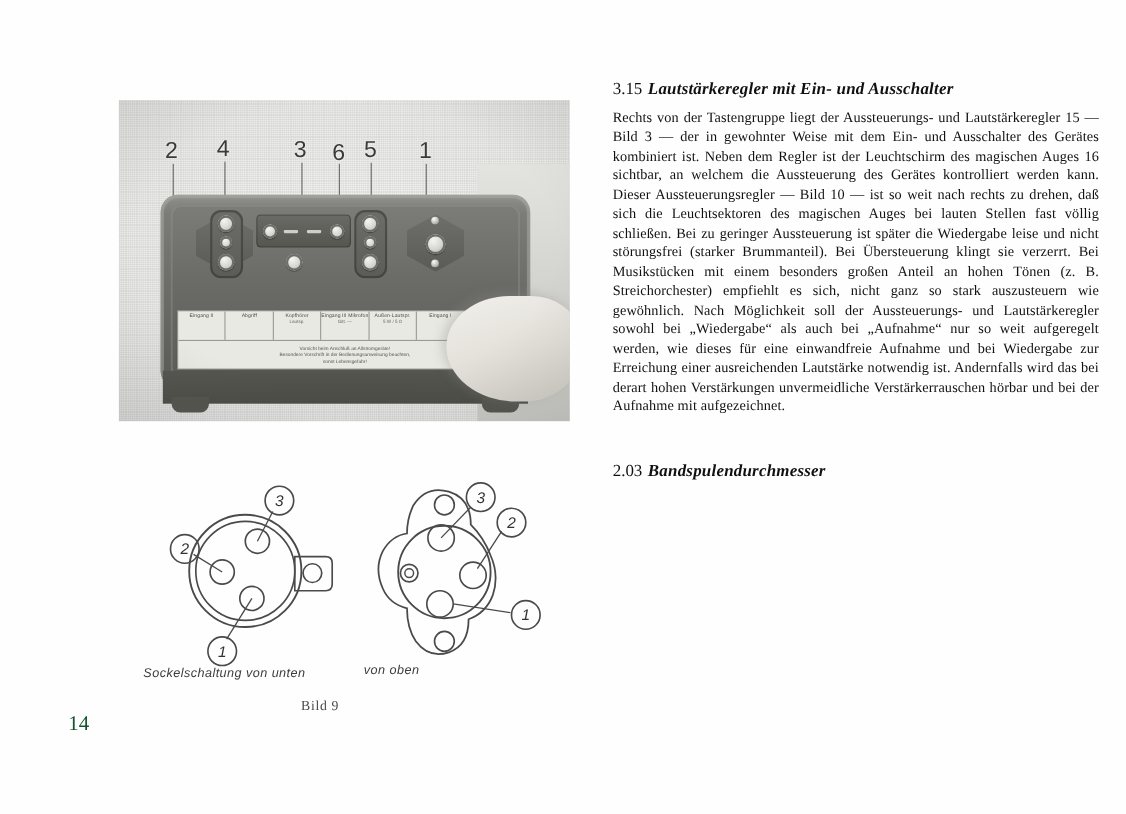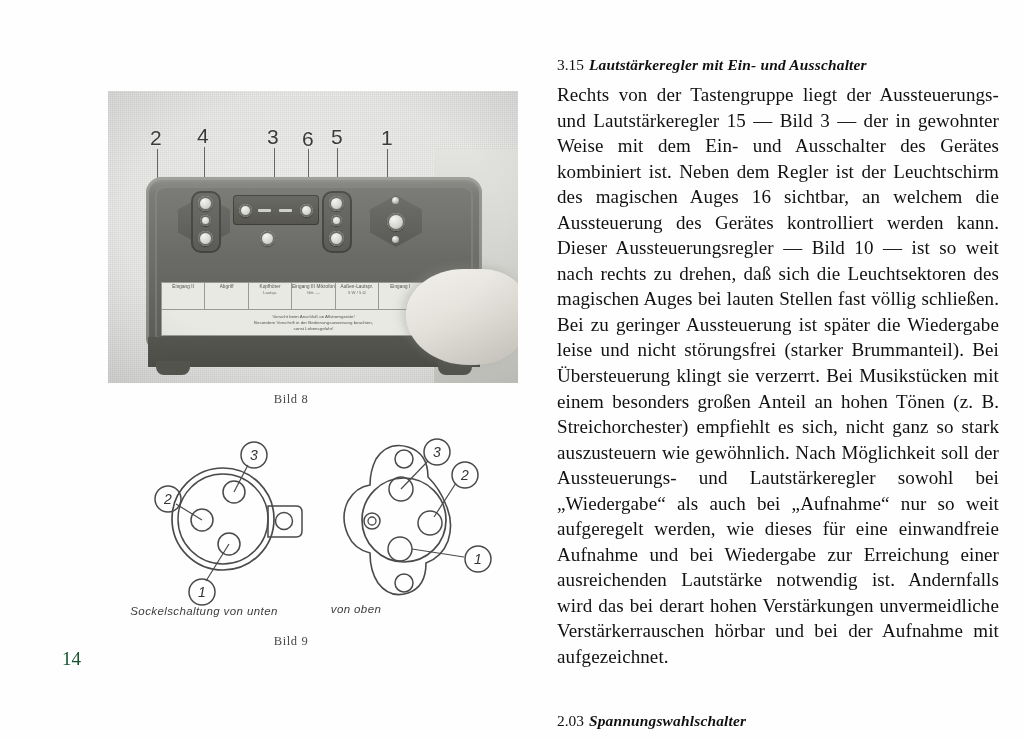--- a/index.html
+++ b/index.html
@@ -269,21 +269,21 @@
     top: 648px;
     font-family: "Liberation Serif", "DejaVu Serif", serif;
     font-size: 19px;
     color: #14532d;
   }
 
   
   #right-column {
     position: absolute;
     left: 557px;
-    top: 56px;
+    top: 72px;
     width: 442px;
   }
   .section-heading {
     font-size: 15.4px;
     margin: 0 0 8px 0;
     font-weight: 400;
     letter-spacing: .1px;
     color: #101010;
     white-space: nowrap;
   }
@@ -291,21 +291,21 @@
     font-style: normal;
     letter-spacing: 0;
   }
   .section-heading .sec-title {
     font-style: italic;
     font-weight: 700;
     margin-left: 5px;
     letter-spacing: .2px;
   }
   .body-text {
-    font-size: 19px;
+    font-size: 13px;
     line-height: 1.345;
     text-align: justify;
     text-justify: inter-word;
     margin: 0;
     color: #111111;
     letter-spacing: .1px;
     -webkit-hyphens: none;
     hyphens: none;
   }
   .block-gap-lg { height: 21px; }
@@ -411,21 +411,20 @@
       </div>
 
       <div id="device-shelf"></div>
       <div class="device-foot" style="left:48px;"></div>
       <div class="device-foot" style="left:330px;"></div>
 
       <div id="photo-hand"></div>
       <div id="photo-vignette"></div>
     </div>
 
-    <span class="fig-caption" style="left:0; top:306px;">Bild 8</span>
 
     <div id="drawings-bild9">
       <svg class="drawing-svg" width="470" height="200" viewBox="0 0 470 200">
         <g fill="none" stroke="#4a4a4a" stroke-width="1.6">
 
           <g>
 
             <path d="M212 75 L240 75 Q246 75 246 81 L246 100 Q246 106 240 106 L212 106 Z" stroke="#4a4a4a" stroke-width="1.5"></path>
             <circle cx="228" cy="90" r="8.5" stroke-width="1.5"></circle>
 
@@ -510,17 +509,17 @@
       <span class="sec-num">3.15</span><span class="sec-title">Lautstärkeregler mit Ein- und Ausschalter</span>
     </h2>
     <p class="body-text">Rechts von der Tastengruppe liegt der Aussteuerungs- und Lautstärkeregler 15 — Bild 3 — der in gewohnter Weise mit dem Ein- und Ausschalter des Gerätes kombiniert ist. Neben dem Regler ist der Leuchtschirm des magischen Auges 16 sichtbar, an welchem die Aussteuerung des Gerätes kontrolliert werden kann. Dieser Aussteuerungsregler — Bild 10 — ist so weit nach rechts zu drehen, daß sich die Leuchtsektoren des magischen Auges bei lauten Stellen fast völlig schließen. Bei zu geringer Aussteuerung ist später die Wiedergabe leise und nicht störungsfrei (starker Brummanteil). Bei Übersteuerung klingt sie verzerrt. Bei Musikstücken mit einem besonders großen Anteil an hohen Tönen (z. B. Streichorchester) empfiehlt es sich, nicht ganz so stark auszusteuern wie gewöhnlich. Nach Möglichkeit soll der Aussteuerungs- und Lautstärkeregler sowohl bei „Wiedergabe“ als auch bei „Aufnahme“ nur so weit aufgeregelt werden, wie dieses für eine einwandfreie Aufnahme und bei Wiedergabe zur Erreichung einer ausreichenden Lautstärke notwendig ist. Andernfalls wird das bei derart hohen Verstärkungen unvermeidliche Verstärkerrauschen hörbar und bei der Aufnahme mit aufgezeichnet.</p>
 
     <div class="block-gap-lg"></div>
 
 
     <div class="block-gap-lg"></div>
 
     <h2 class="section-heading">
-      <span class="sec-num">2.03</span><span class="sec-title">Spannungswahlschalter</span>
+      <span class="sec-num">2.03</span><span class="sec-title">Bandspulendurchmesser</span>
     </h2>
   </div>
 
 </div>
 
 </body></html>

